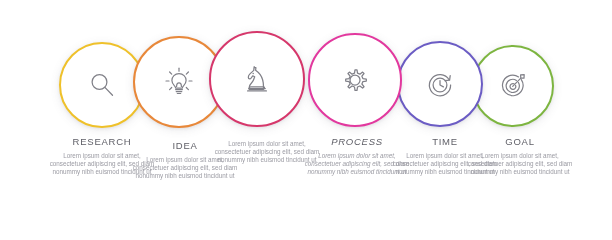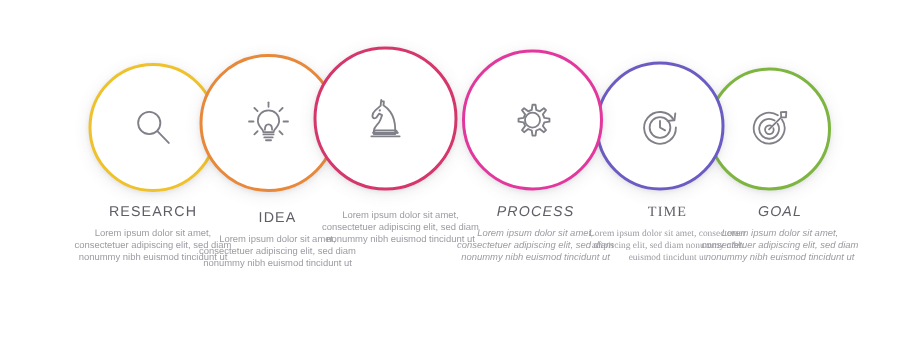--- a/index.html
+++ b/index.html
@@ -179,25 +179,25 @@
 
     <div class="step-text" style="left:211px; top:0; width:112px;">
       <div class="step-desc">Lorem ipsum dolor sit amet, consectetuer adipiscing elit, sed diam nonummy nibh euismod tincidunt ut</div>
     </div>
 
     <div class="step-text" style="left:301px; top:0; width:112px;font-style:italic;">
       <div class="step-title">PROCESS</div>
       <div class="step-desc">Lorem ipsum dolor sit amet, consectetuer adipiscing elit, sed diam nonummy nibh euismod tincidunt ut</div>
     </div>
 
-    <div class="step-text" style="left:389px; top:0; width:112px;font-family:Liberation Serif, serif;">
+    <div class="step-text" style="left:389px; top:0; width:112px;">
       <div class="step-title">TIME</div>
       <div class="step-desc">Lorem ipsum dolor sit amet, consectetuer adipiscing elit, sed diam nonummy nibh euismod tincidunt ut</div>
     </div>
 
-    <div class="step-text" style="left:464px; top:0; width:112px;font-style:italic;">
+    <div class="step-text" style="left:464px; top:0; width:112px;">
       <div class="step-title">GOAL</div>
       <div class="step-desc">Lorem ipsum dolor sit amet, consectetuer adipiscing elit, sed diam nonummy nibh euismod tincidunt ut</div>
     </div>
 
   </div>
 
 </div>
 
 </body></html>

